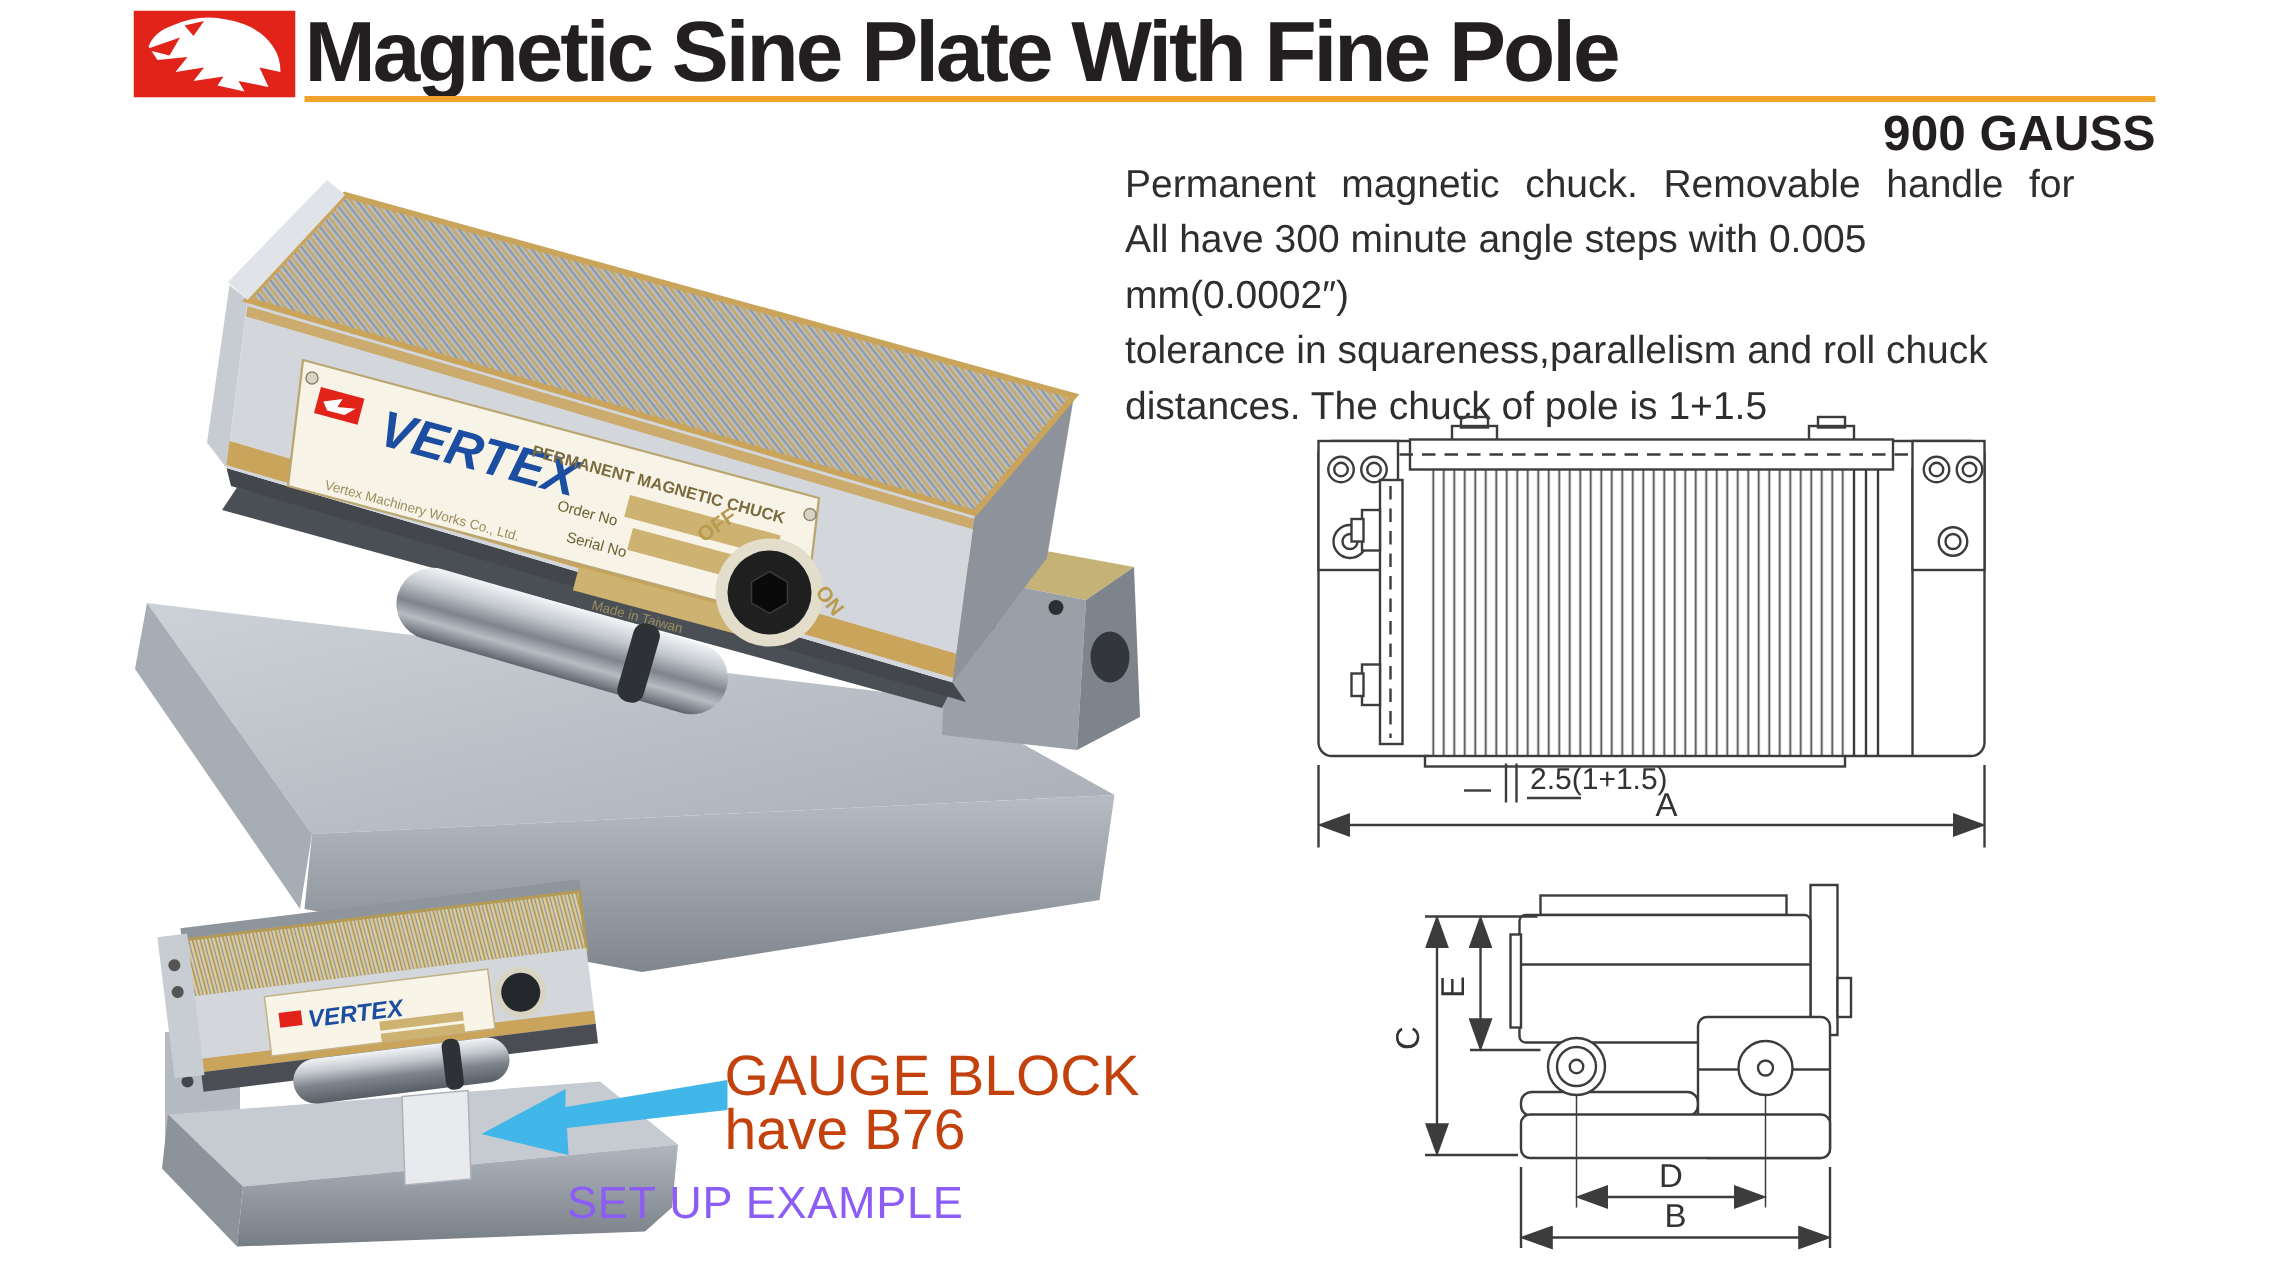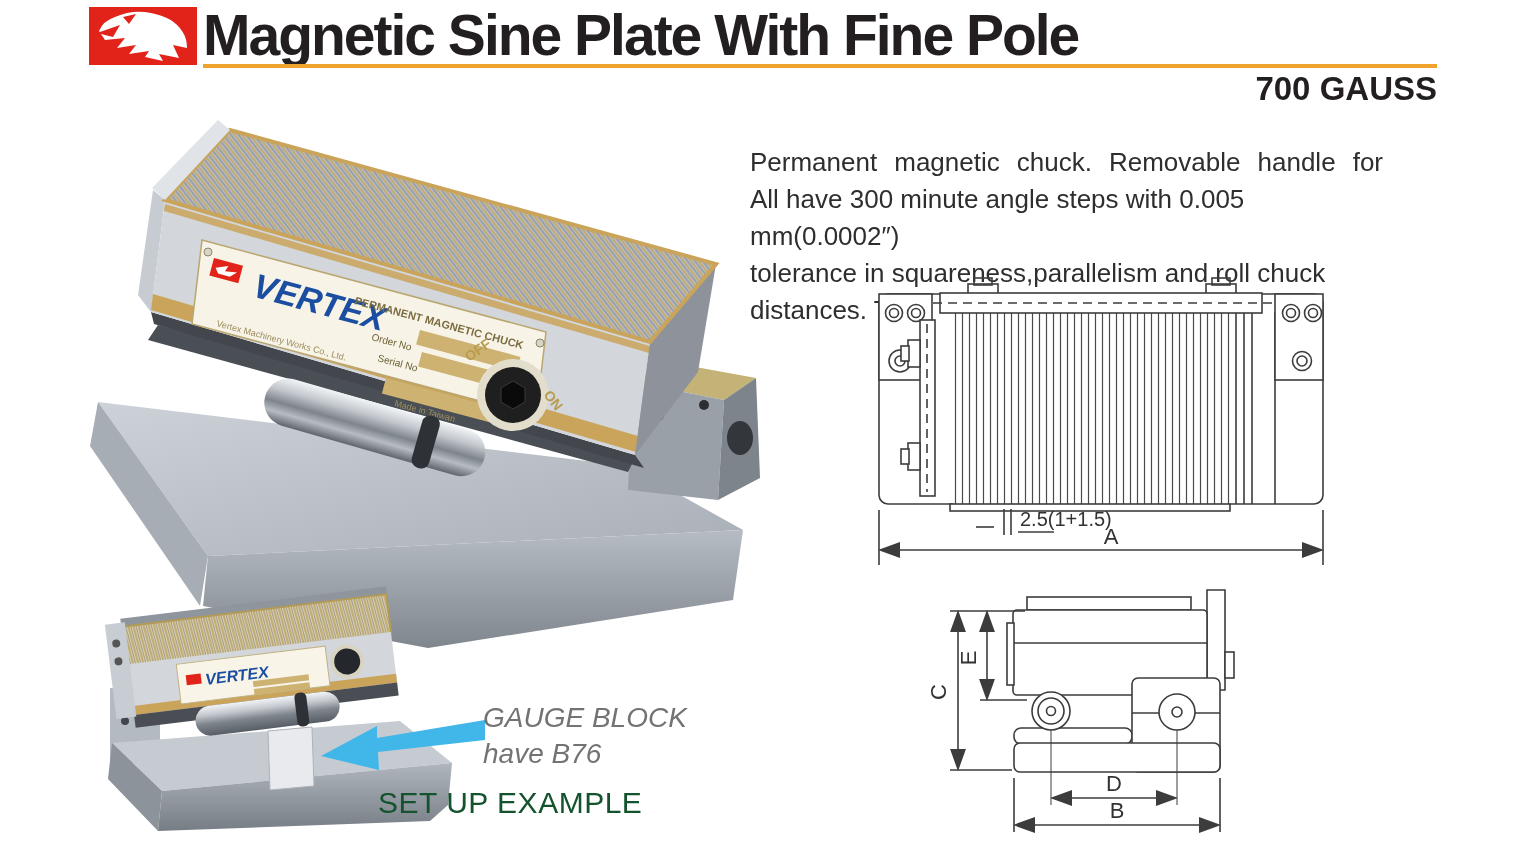--- a/index.html
+++ b/index.html
@@ -7,24 +7,24 @@
         font-family:"Liberation Sans", sans-serif;color:#1c1c1c;}
   
   .logo{position:absolute;left:89px;top:7px;width:108px;height:58px;}
   .title{position:absolute;left:203px;top:2px;width:1100px;margin:0;
          font-size:57px;font-weight:bold;letter-spacing:-2px;color:#231f20;white-space:nowrap;}
   .rule{position:absolute;left:203px;top:64px;width:1234px;height:4px;background:#F0A32B;}
   .gauss{position:absolute;right:86px;top:70px;font-size:33px;font-weight:bold;color:#231f20;}
   
   .desc{position:absolute;left:750px;top:104px;width:633px;font-size:26px;line-height:37px;color:#2e2e2e;}
   .desc div{white-space:normal;}
-  .desc .just{text-align:justify;text-align-last:justify;margin-top:40px;}
+  .desc .just{text-align:justify;text-align-last:justify;}
   
-  .callout{position:absolute;left:483px;top:700px;font-size:28px;color:#737373;line-height:36px;font-style:italic;}
-  .setup-caption{position:absolute;left:378px;top:786px;font-size:30px;color:#14532d;letter-spacing:0.5px;}
+  .callout{position:absolute;left:483px;top:700px;font-size:38px;color:#c2410c;line-height:36px;}
+  .setup-caption{position:absolute;left:378px;top:786px;font-size:30px;color:#8b5cf6;letter-spacing:0.5px;}
   .arrow-svg{position:absolute;left:315px;top:712px;}
   
   .fig{position:absolute;}
   svg text{font-family:"Liberation Sans", sans-serif;}
   .dimtxt{font-size:22px;fill:#333;}
   .pitchtxt{font-size:20px;fill:#333;}
 </style>
 </head>
 <body>
 
@@ -33,21 +33,21 @@
   <div class="logo">
     <svg width="108" height="58" viewBox="0 0 108 58">
       <rect x="0" y="0" width="108" height="58" fill="#E2231A"></rect>
       <path fill="#ffffff" d="M10,24 Q14,14 26,10 Q44,2 62,6 Q84,10 93,24 Q98,31 98,41 L84,38 L90,51 L70,47 L74,54 L56,50 L60,44 L40,47 L47,38 L28,41 L36,31 L16,33 Z"></path>
       <path fill="#E2231A" d="M8,26 L31,18 L24,30 Z"></path>
       <path fill="#E2231A" d="M34,10 L47,7 L40,17 Z"></path>
     </svg>
   </div>
   <h1 class="title">Magnetic Sine Plate With Fine Pole</h1>
   <div class="rule"></div>
-  <div class="gauss">700 GAUSS</div>
+  <div class="gauss">900 GAUSS</div>
 
   <section class="desc">
     <div class="just">Permanent magnetic chuck. Removable handle for</div>
     <div>All have 300 minute angle steps with 0.005 mm(0.0002″)</div>
     <div>tolerance in squareness,parallelism and roll chuck</div>
     <div>distances. The chuck of pole is 1+1.5</div>
   </section>
 
   <div class="fig" style="left:88px;top:100px;">
     <svg width="672" height="550" viewBox="0 0 672 550">

